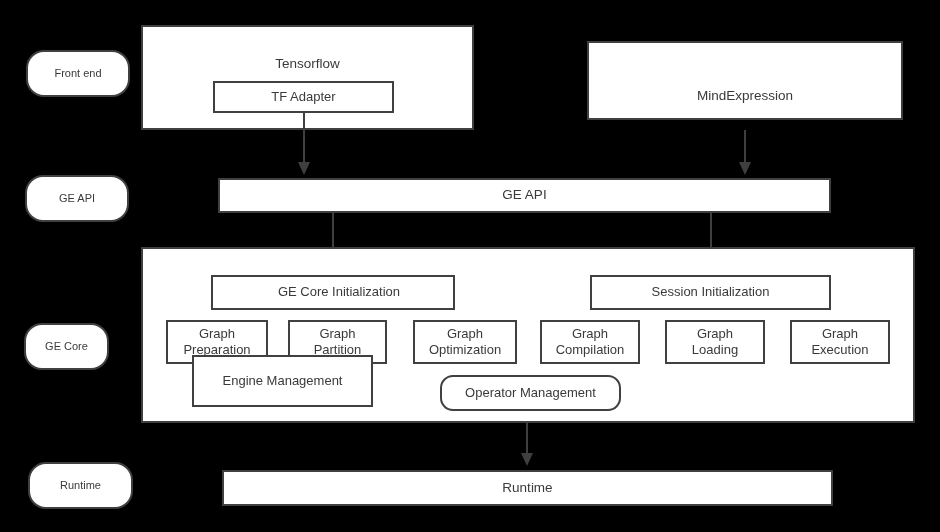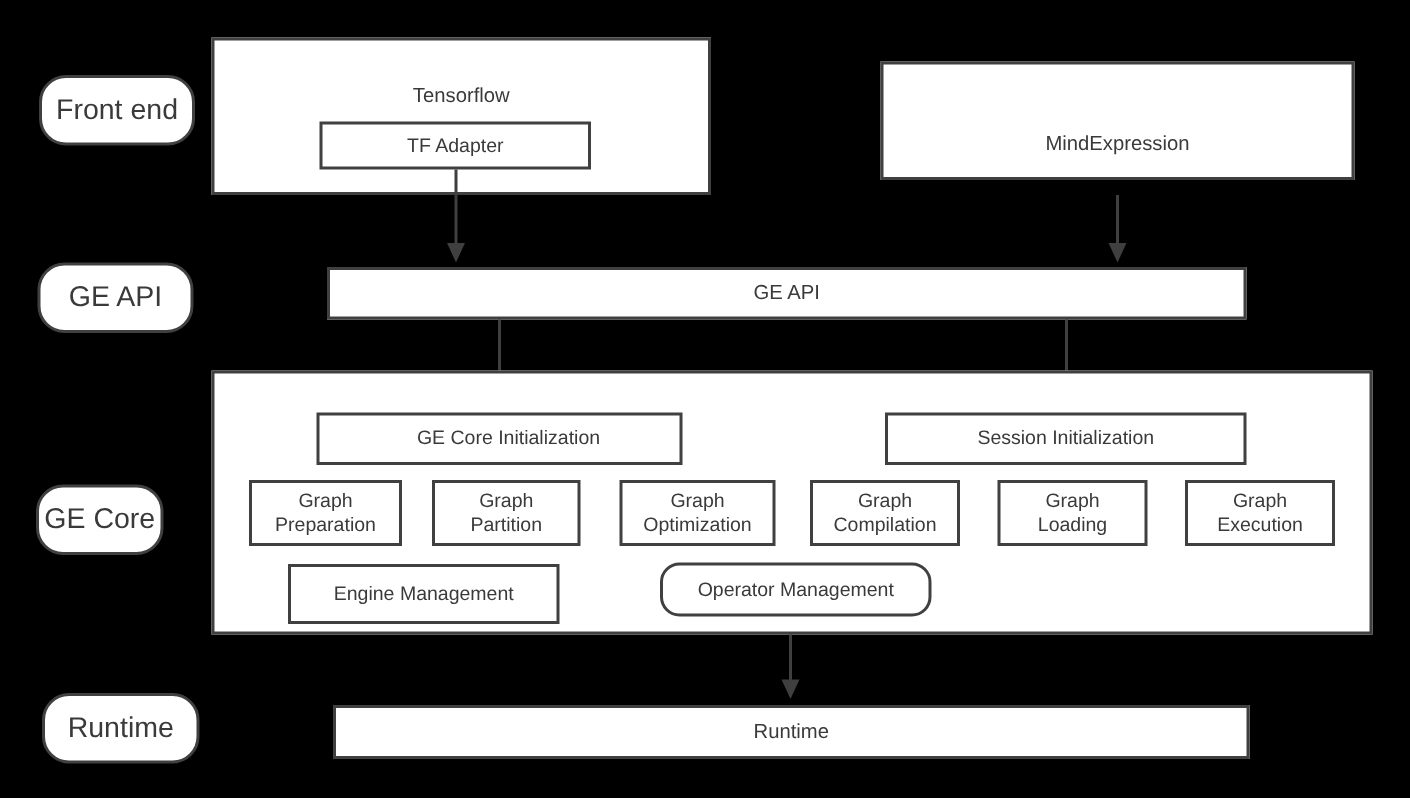--- a/index.html
+++ b/index.html
@@ -23,21 +23,21 @@
     display: flex;
     align-items: center;
     justify-content: center;
     text-align: center;
     color: #3a3a3a;
     font-size: 13px;
     line-height: 1.25;
     white-space: pre-line;
   }
   .layer-label {
-    font-size: 19px;
+    font-size: 11px;
     border-radius: 18px;
   }
   .container-box {
     display: block;
     border-width: 2px;
   }
   .container-title {
     position: absolute;
     left: 0;
     right: 0;
@@ -120,21 +120,21 @@
 
   <div class="box inner" style="left:540px; top:320px; width:100px; height:44px;">Graph
 Compilation</div>
 
   <div class="box inner" style="left:665px; top:320px; width:100px; height:44px;">Graph
 Loading</div>
 
   <div class="box inner" style="left:790px; top:320px; width:100px; height:44px;">Graph
 Execution</div>
 
-  <div class="box inner" style="left:192px; top:376px; width:181px; height:40px;">Engine Management</div>
+  <div class="box inner" style="left:192px; top:355px; width:181px; height:52px;">Engine Management</div>
 
   <div class="box inner" style="left:440px; top:375px; width:181px; height:36px;border-radius:13px;">Operator Management</div>
 
 
   <div class="vline" style="left:526px; top:423px; height:32px;"></div>
   <div class="arrowhead" style="left:521px; top:453px;"></div>
 
   <div class="box wide" style="left:222px; top:470px; width:611px; height:36px;">Runtime</div>
 
 </div>

